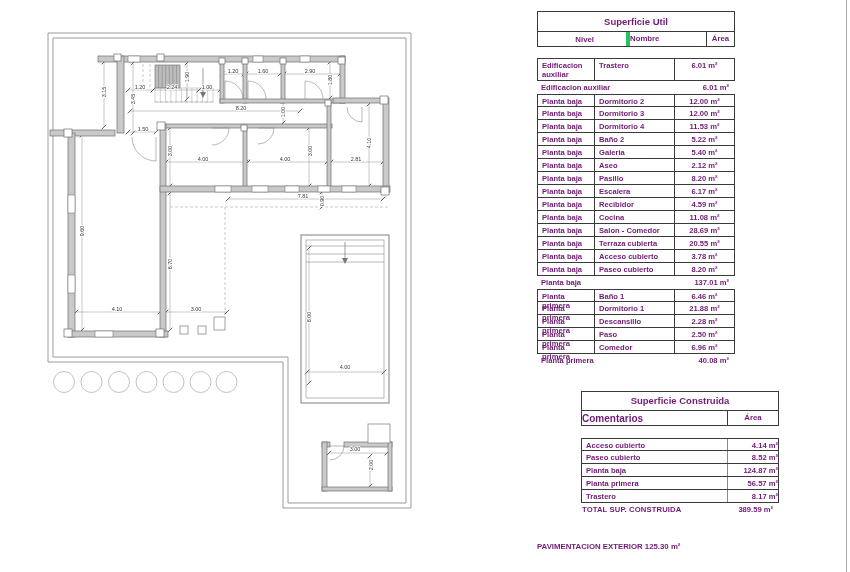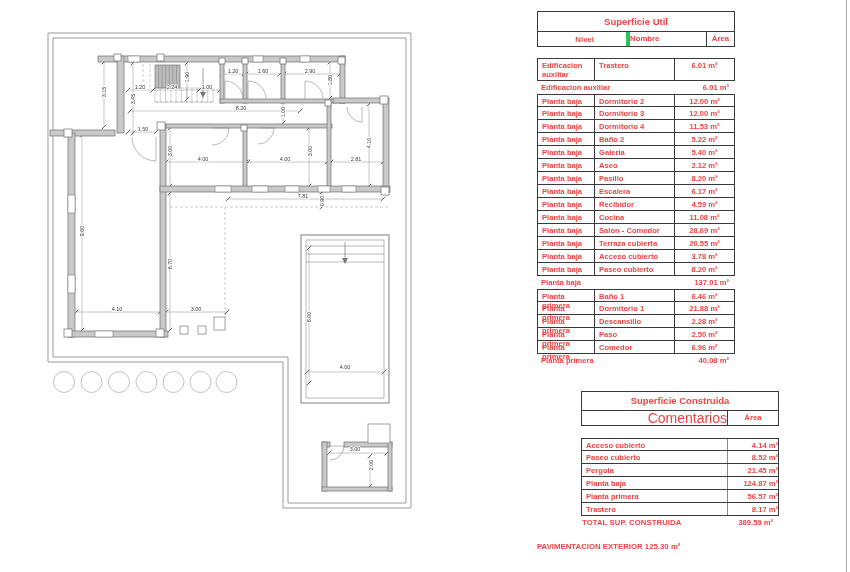--- a/index.html
+++ b/index.html
@@ -1,17 +1,17 @@
 <!DOCTYPE html>
 <html><head>
 <meta charset="utf-8">
 <style>
   html,body{margin:0;padding:0;background:#fff;}
   .page{position:relative;width:850px;height:572px;background:#fff;overflow:hidden;
-        font-family:"Liberation Sans",sans-serif;color:#ef4444;}
+        font-family:"Liberation Sans",sans-serif;color:#701a75;}
   .plan{position:absolute;left:0;top:0;}
   
   .bnd{fill:none;stroke:#9b9b9b;stroke-width:1;}
   .wall{fill:#c9c9c9;stroke:#6e6e6e;stroke-width:.7;}
   .win{fill:#fff;stroke:#7a7a7a;stroke-width:.6;}
   .post{fill:#fff;stroke:#6e6e6e;stroke-width:.7;}
   .dim{stroke:#9a9a9a;stroke-width:.55;}
   .tick{stroke:#555;stroke-width:.9;}
   .dash{stroke:#a8a8a8;stroke-width:.6;stroke-dasharray:3 2;fill:none;}
   .arc{fill:none;stroke:#8a8a8a;stroke-width:.6;}
@@ -29,21 +29,21 @@
        paint-order:stroke;text-anchor:middle;}
   
   .tbl{position:absolute;width:198px;}
   .hbox{border:1.4px solid #3a3a3a;box-sizing:border-box;}
   .ttl{height:19px;line-height:19px;text-align:center;font-weight:bold;font-size:9.5px;
        border-bottom:1.4px solid #3a3a3a;}
   .hrow{display:flex;height:14px;align-items:center;font-weight:bold;font-size:7.8px;box-sizing:border-box;}
   .h1{width:56px;padding-left:4px;box-sizing:border-box;text-align:right;}
   .h2{width:80px;padding-left:0;border-left:4px solid #22c55e;box-sizing:border-box;height:100%;line-height:14px;margin-left:32px;}
   .h3{flex:1;text-align:center;border-left:1px solid #3a3a3a;height:100%;line-height:14px;}
-  .h1c{flex:1;text-align:right;font-weight:normal;font-size:14px;}
+  .h1c{flex:1;text-align:left;font-weight:bold;font-size:10px;}
   .h2c{width:51px;text-align:center;border-left:1px solid #3a3a3a;box-sizing:border-box;height:100%;line-height:14px;}
   .spacer{height:11px;}
   .trow{display:flex;font-size:7.6px;font-weight:bold;box-sizing:border-box;}
   .std{height:13px;}
   .tall{height:23px;}
   .bx{border-left:1.4px solid #3a3a3a;border-right:1.4px solid #3a3a3a;border-bottom:1px solid #3a3a3a;}
   .bt{border-top:1.4px solid #3a3a3a;}
   .bb{border-bottom:1.4px solid #3a3a3a;}
   .c1{width:56px;padding:1.5px 0 0 4px;box-sizing:border-box;line-height:1.25;}
   .c2{width:80px;border-left:1px solid #3a3a3a;padding:1.5px 0 0 4px;box-sizing:border-box;}
@@ -446,24 +446,20 @@
     <div>
         <div class="trow std bx bt">
           <div class="c1b">Acceso cubierto</div>
           <div class="c2b">4.14 m²</div>
         </div>
         <div class="trow std bx">
           <div class="c1b">Paseo cubierto</div>
           <div class="c2b">8.52 m²</div>
         </div>
         <div class="trow std bx">
-          <div class="c1b">Pergola</div>
-          <div class="c2b">21.45 m²</div>
-        </div>
-        <div class="trow std bx">
           <div class="c1b">Planta baja</div>
           <div class="c2b">124.87 m²</div>
         </div>
         <div class="trow std bx">
           <div class="c1b">Planta primera</div>
           <div class="c2b">56.57 m²</div>
         </div>
         <div class="trow std bx bb">
           <div class="c1b">Trastero</div>
           <div class="c2b">8.17 m²</div>

